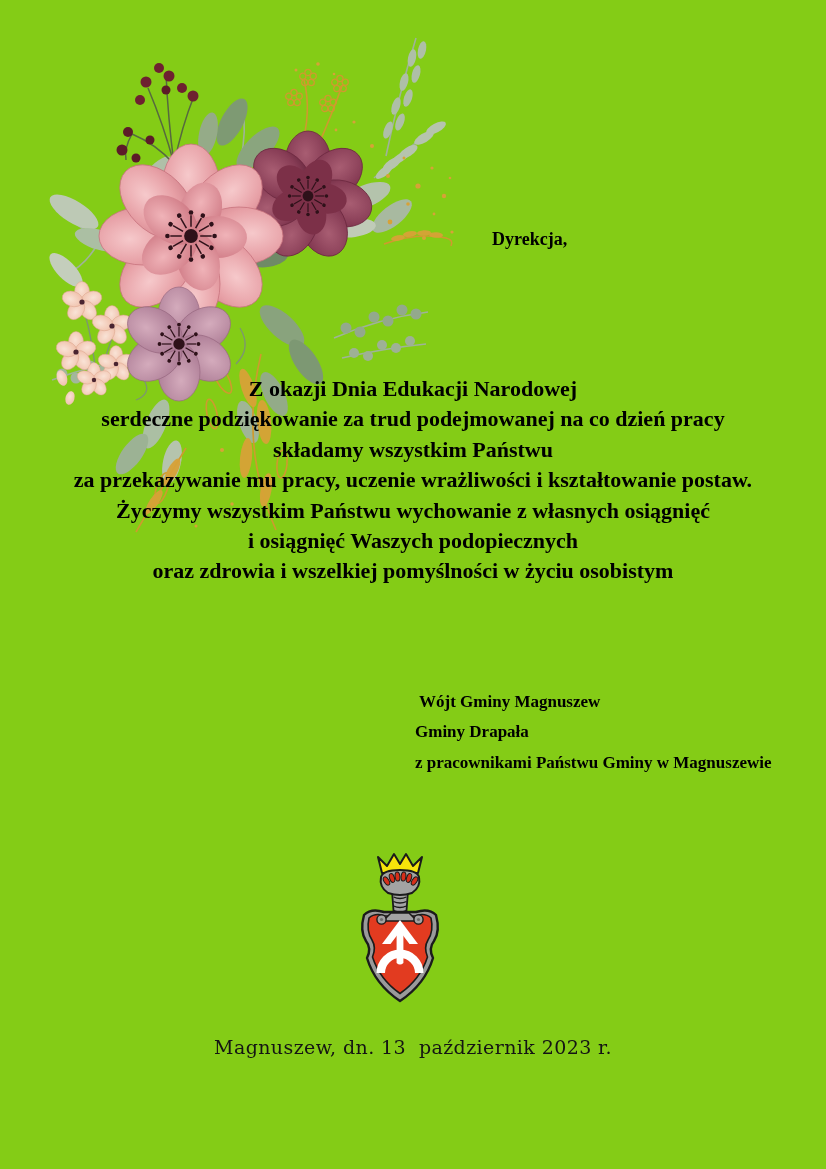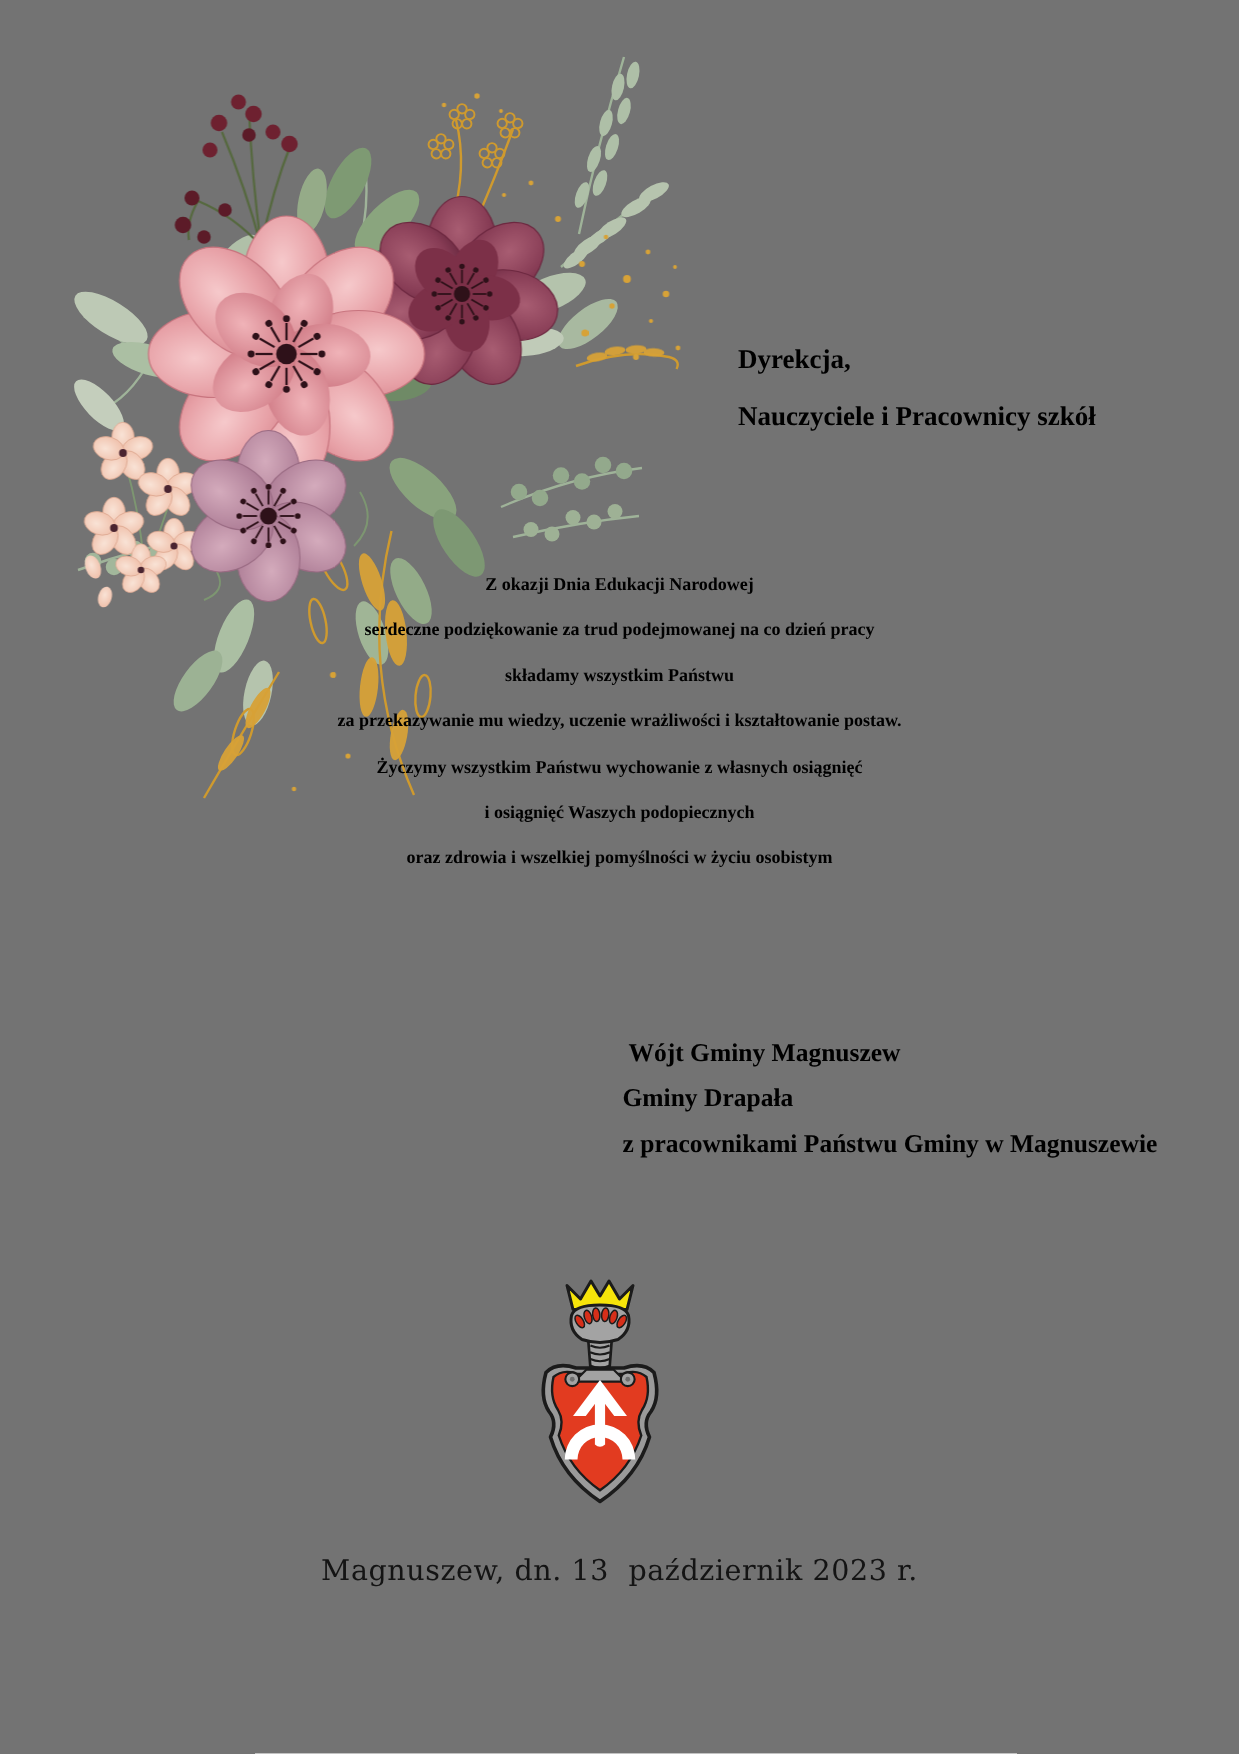--- a/index.html
+++ b/index.html
@@ -1,20 +1,20 @@
 <!DOCTYPE html>
 <html><head>
 <meta charset="utf-8">
 <style>
   html, body { margin: 0; padding: 0; background: #ffffff; }
   .page {
     position: relative;
     width: 826px;
     height: 1169px;
-    background: #737373;
+    background: #84cc16;
     overflow: hidden;
     font-family: "Liberation Serif", serif;
     color: #000000;
   }
   .bouquet {
     position: absolute;
     left: 36px;
     top: 26px;
     width: 424px;
     height: 524px;
@@ -28,21 +28,21 @@
     line-height: 38px;
     white-space: nowrap;
   }
   .greeting {
     position: absolute;
     left: 0;
     top: 374px;
     width: 826px;
     text-align: center;
     font-weight: bold;
-    font-size: 12px;
+    font-size: 22px;
     line-height: 30.4px;
     white-space: nowrap;
   }
   .signature {
     position: absolute;
     left: 415px;
     top: 675px;
     font-weight: bold;
     font-size: 17px;
     line-height: 30.4px;
@@ -377,28 +377,27 @@
         <ellipse transform="rotate(180)" cy="-28" rx="21" ry="29" fill="url(#gMauve)"></ellipse>
         <ellipse transform="rotate(240)" cy="-28" rx="21" ry="29" fill="url(#gMauve)"></ellipse>
         <ellipse transform="rotate(300)" cy="-28" rx="21" ry="29" fill="url(#gMauve)"></ellipse>
       </g>
       <use href="#stamens" transform="scale(0.95)"></use>
     </g>
   </svg>
 
   <div class="addressee">
     <div>Dyrekcja,</div>
-    <div>Nauczyciele i Pracownicy szkół</div>
   </div>
 
   <div class="greeting">
     <div>Z okazji Dnia Edukacji Narodowej</div>
     <div>serdeczne podziękowanie za trud podejmowanej na co dzień pracy</div>
     <div>składamy wszystkim Państwu</div>
-    <div>za przekazywanie mu wiedzy, uczenie wrażliwości i kształtowanie postaw.</div>
+    <div>za przekazywanie mu pracy, uczenie wrażliwości i kształtowanie postaw.</div>
     <div>Życzymy wszystkim Państwu wychowanie z własnych osiągnięć</div>
     <div>i osiągnięć Waszych podopiecznych</div>
     <div>oraz zdrowia i wszelkiej pomyślności w życiu osobistym</div>
   </div>
 
   <div class="signature">
     <div class="sig-line">Wójt Gminy Magnuszew</div>
     <div class="sig-line">Gminy Drapała</div>
     <div class="sig-line">z pracownikami Państwu Gminy w Magnuszewie</div>
   </div>

